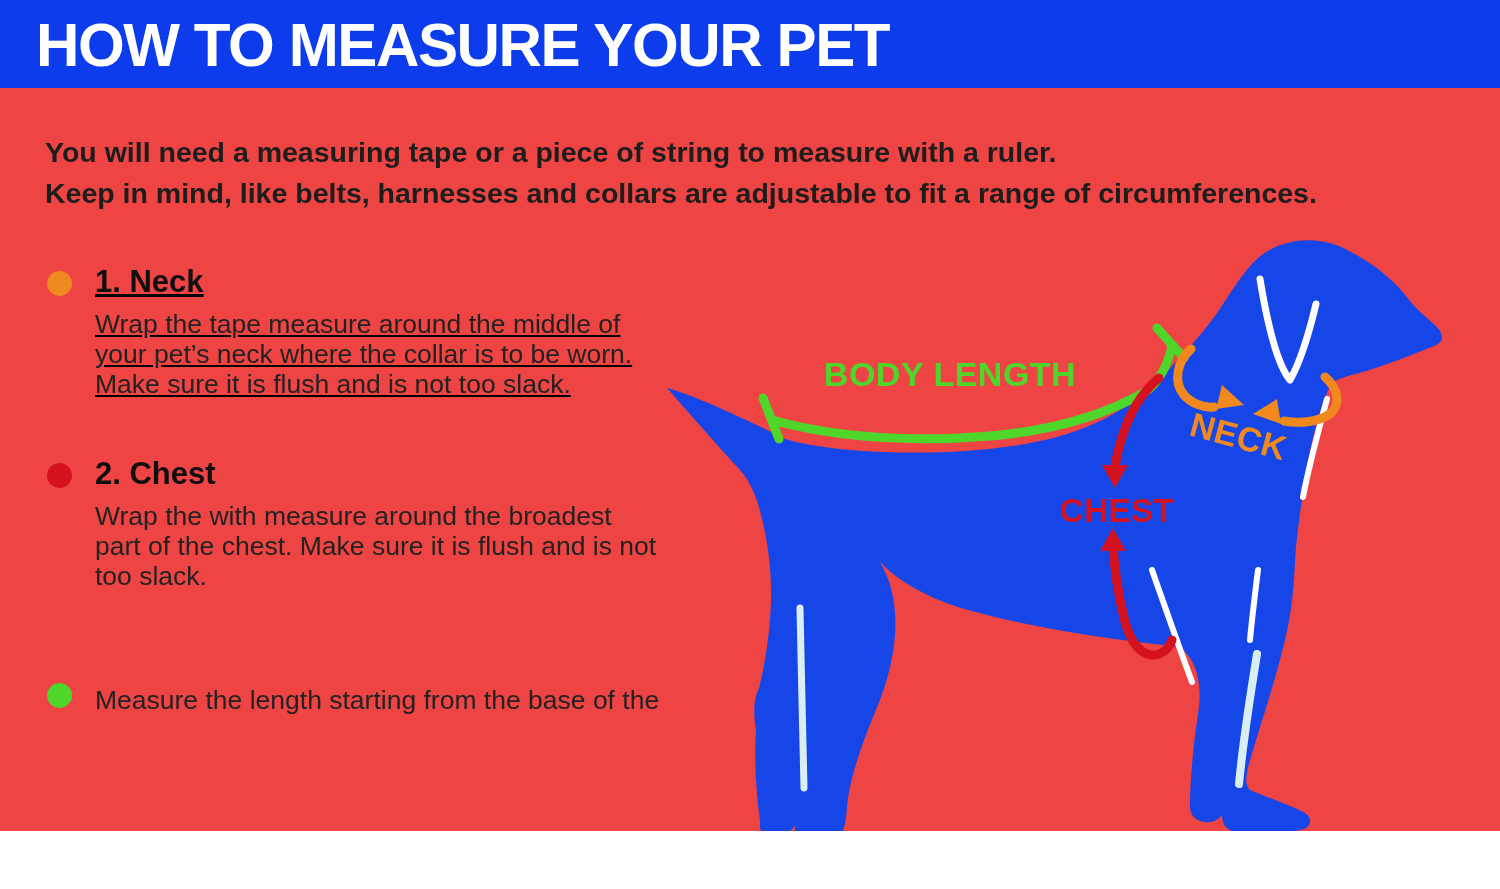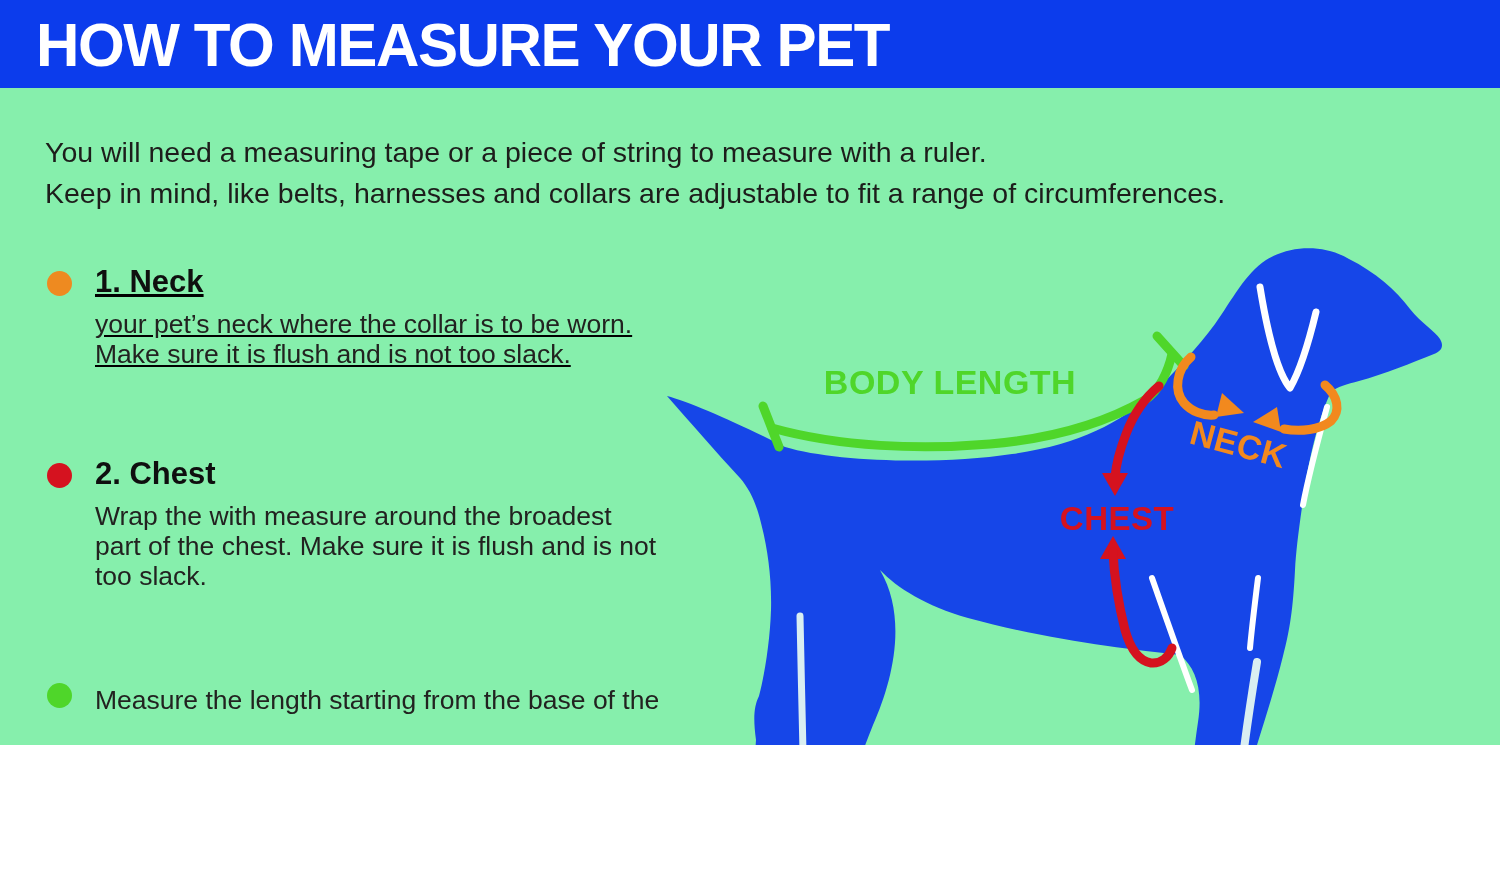--- a/index.html
+++ b/index.html
@@ -1,40 +1,40 @@
 <!DOCTYPE html>
 <html><head>
 <meta charset="utf-8">
 <style>
   html,body{margin:0;padding:0;}
   .page{
     position:relative;
-    width:1500px;height:745px;
-    background:#86efac;
+    width:1500px;height:831px;
+    background:#ef4444;
     font-family:"Liberation Sans", sans-serif;
     overflow:hidden;
   }
   .header{
     position:absolute;top:0;left:0;width:1500px;height:88px;
     background:#0c3cec;
     display:flex;align-items:center;
   }
   .header .title{
     color:#ffffff;
     font-size:62px;
     font-weight:bold;
     letter-spacing:-1.5px;
     margin-left:36px;
     white-space:nowrap;
     transform:scaleX(0.97);
     transform-origin:left center;
   }
   .intro{
     position:absolute;left:45px;top:132px;
-    font-size:28.5px;line-height:41px;color:#1d1d1b;
+    font-size:28.5px;line-height:41px;color:#1d1d1b;font-weight:bold;
   }
   .intro div{white-space:nowrap;}
   .step{position:absolute;left:43px;}
   .step .bullet{
     position:absolute;left:4px;top:7px;
     width:25px;height:25px;border-radius:50%;
   }
   .bullet-orange{background:#ee8a20;}
   .bullet-red{background:#d5121f;}
   .bullet-green{background:#4fd62a;}
@@ -44,41 +44,42 @@
     white-space:nowrap;
   }
   .step .step-lines{
     margin-left:52px;margin-top:9px;
     font-size:26.5px;line-height:30px;color:#222220;
   }
   .step .step-lines div{white-space:nowrap;}
   .step1{top:264px;text-decoration:underline;}
   .step2{top:456px;}
   .step3{top:676px;}
-  .dog-wrap{position:absolute;left:640px;top:230px;width:860px;height:660px;}
+  .dog-wrap{position:absolute;left:640px;top:222px;width:860px;height:660px;}
   svg text{font-family:"Liberation Sans", sans-serif;font-weight:bold;}
 </style>
 </head>
 <body>
 
 <div class="page">
 
   <div class="header">
     <div class="title">HOW TO MEASURE YOUR PET</div>
   </div>
 
   <div class="intro">
     <div>You will need a measuring tape or a piece of string to measure with a ruler.</div>
     <div>Keep in mind, like belts, harnesses and collars are adjustable to fit a range of circumferences.</div>
   </div>
 
   <div class="step step1">
     <span class="bullet bullet-orange"></span>
     <div class="step-title">1. Neck</div>
     <div class="step-lines">
+      <div>Wrap the tape measure around the middle of</div>
       <div>your pet’s neck where the collar is to be worn.</div>
       <div>Make sure it is flush and is not too slack.</div>
     </div>
   </div>
 
   <div class="step step2">
     <span class="bullet bullet-red"></span>
     <div class="step-title">2. Chest</div>
     <div class="step-lines">
       <div>Wrap the with measure around the broadest</div>

